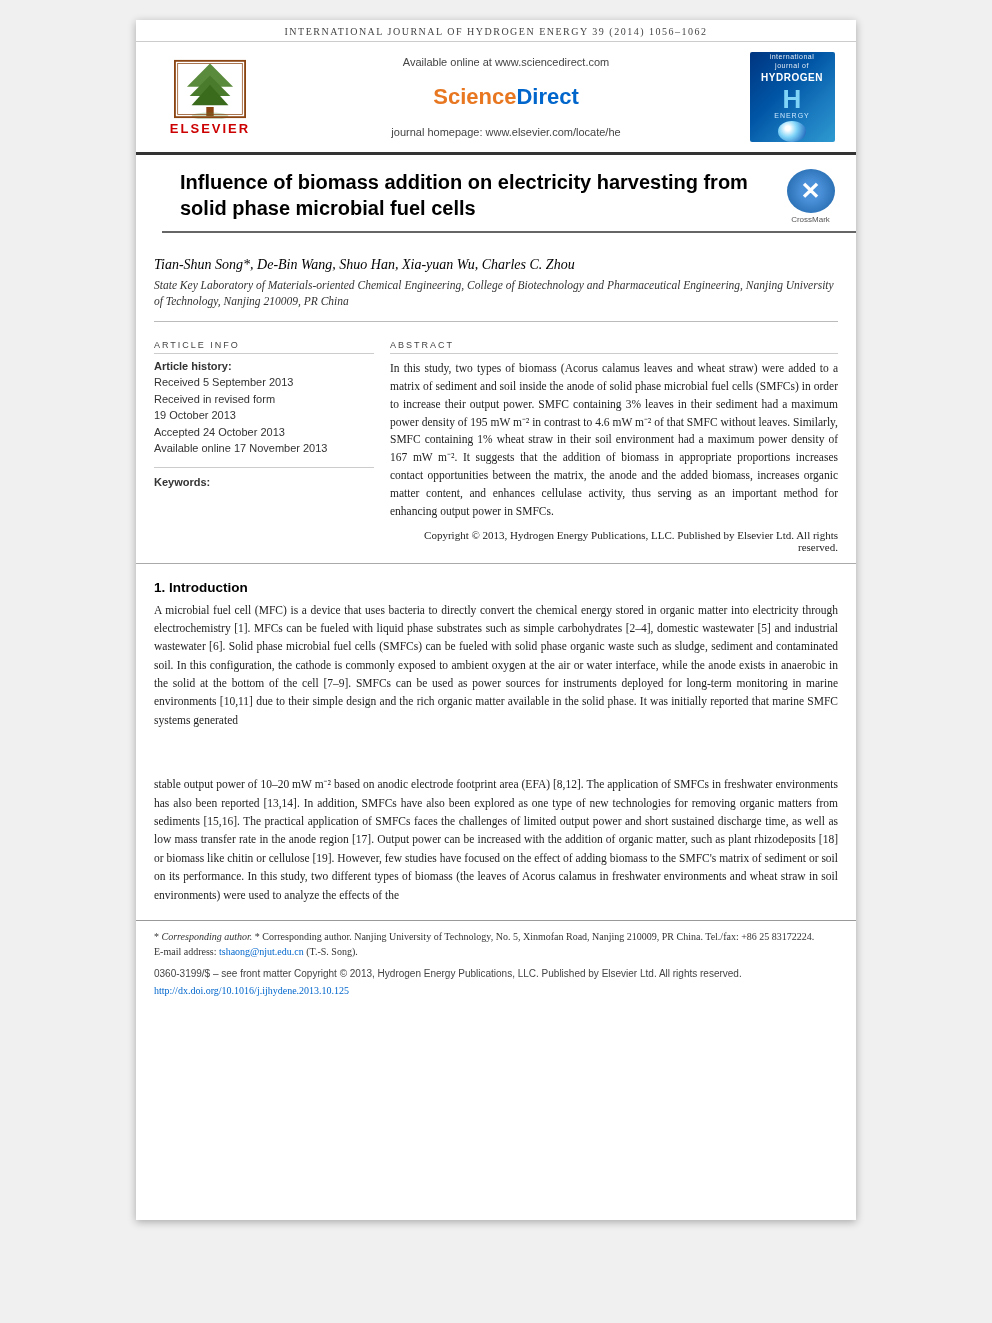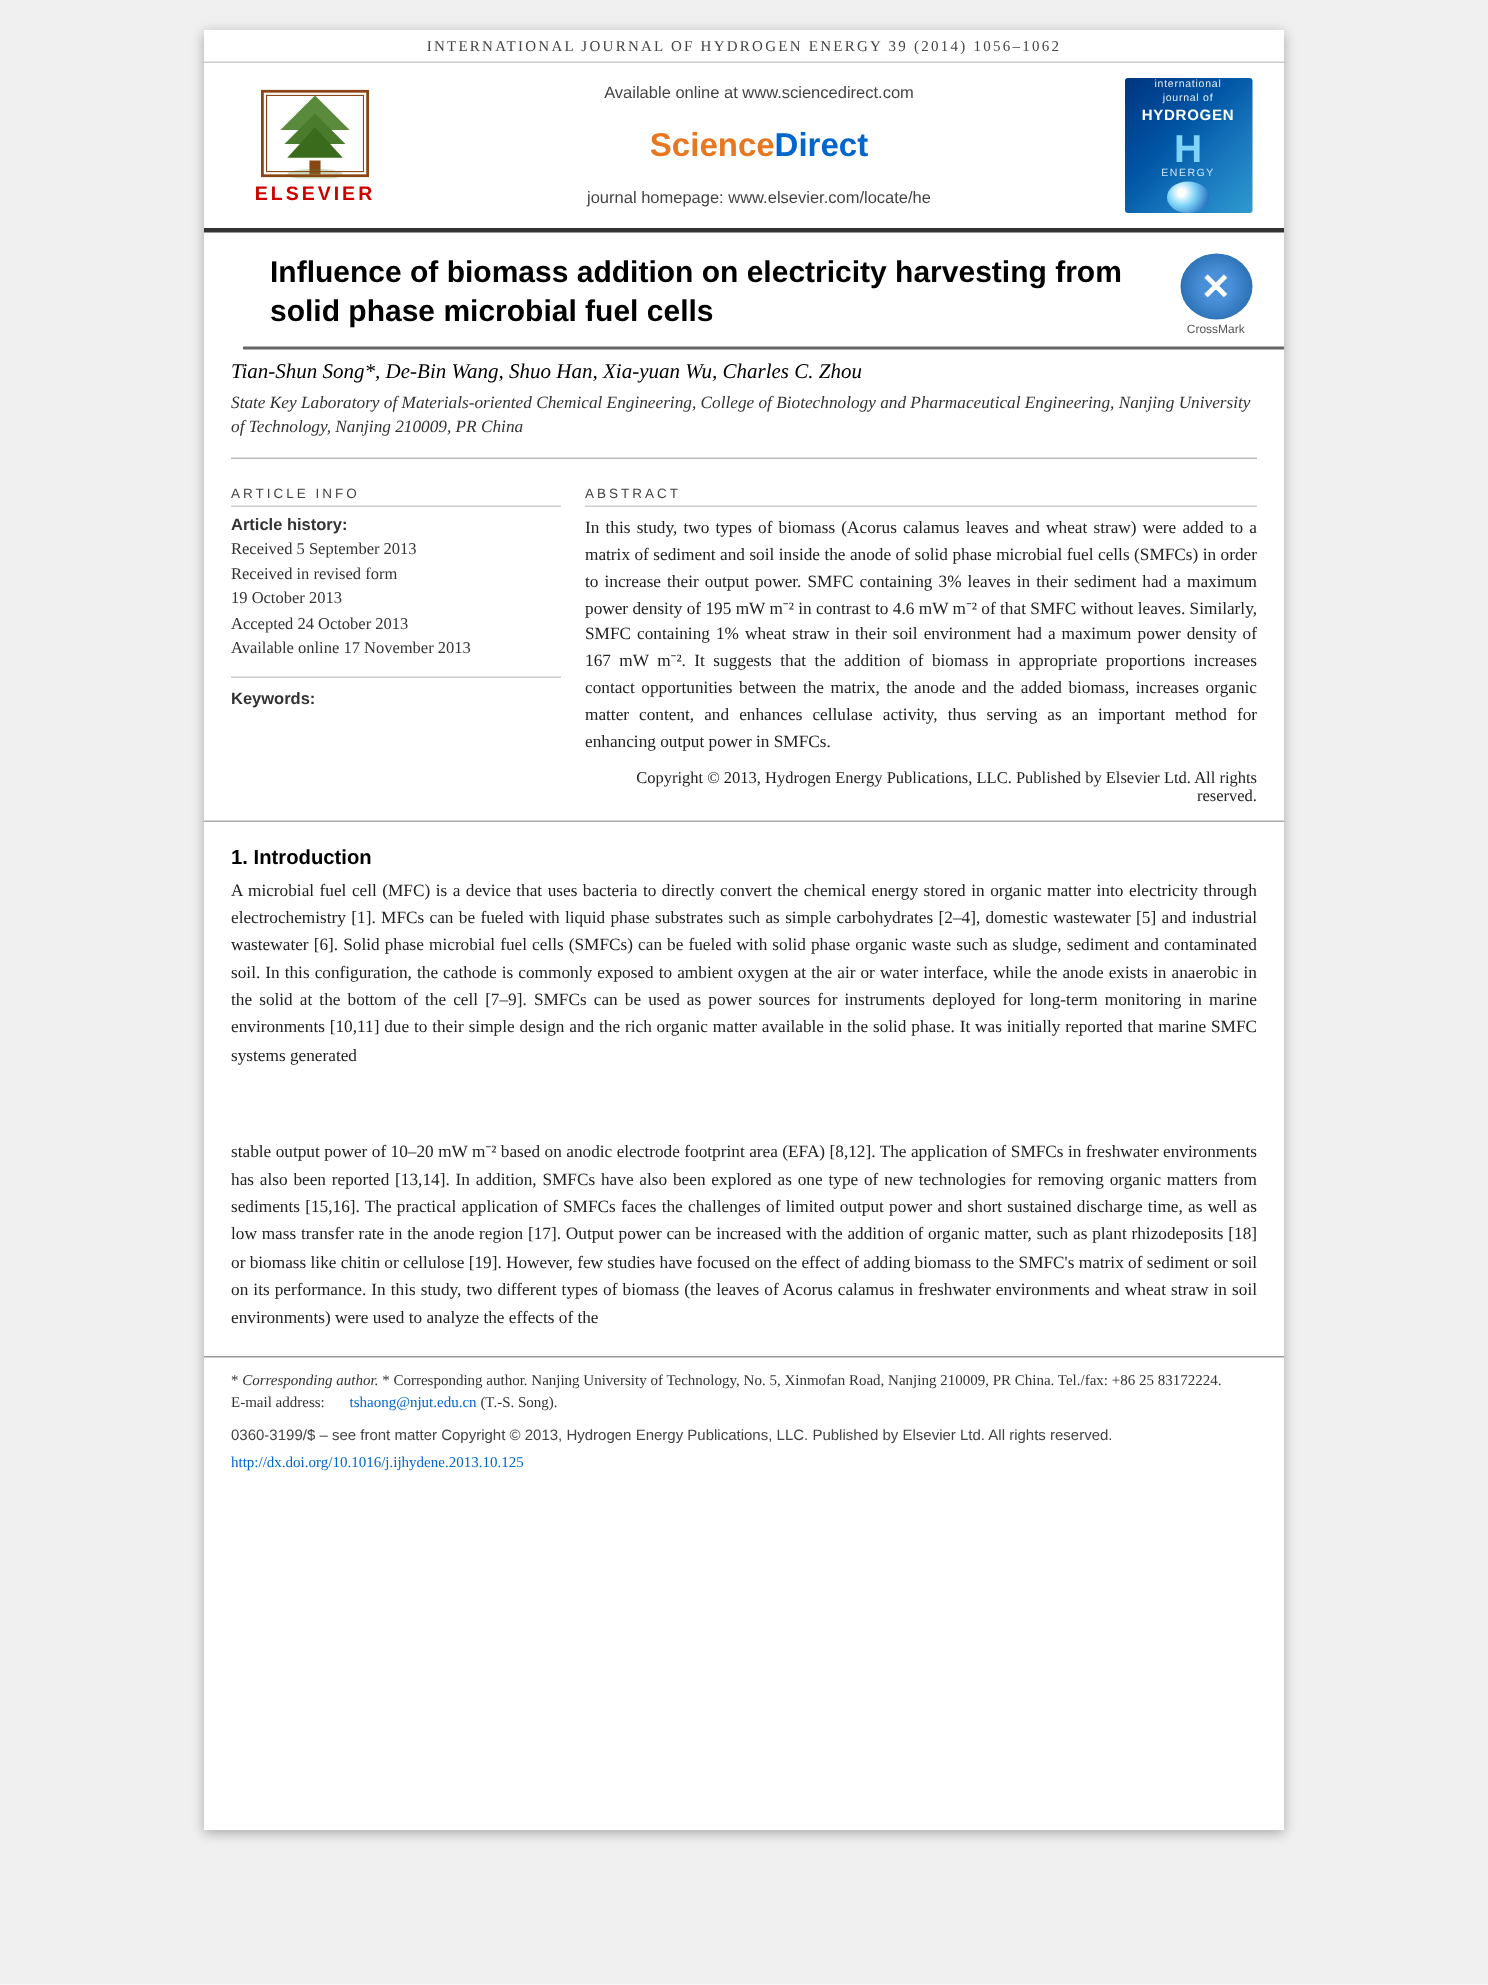--- a/index.html
+++ b/index.html
@@ -183,21 +183,21 @@
       font-family: Arial, sans-serif;
     }
     .crossmark-label {
       font-size: 8px;
       color: #555;
       font-family: Arial, sans-serif;
       margin-top: 2px;
     }
     
     .authors-section {
-      padding: 8px 18px 4px;
+      padding: 24px 18px 4px;
     }
     .authors {
       font-size: 14px;
       font-style: italic;
       font-family: "Times New Roman", serif;
       color: #000;
     }
     .affiliation {
       font-size: 11.5px;
       font-style: italic;
@@ -228,21 +228,21 @@
     }
     .info-subheading {
       font-size: 11px;
       font-family: Arial, sans-serif;
       font-weight: bold;
       color: #333;
       margin-bottom: 2px;
     }
     .info-text {
       font-size: 11px;
-      font-family: Liberation Serif, serif;
+      font-family: Liberation Sans, sans-serif;
       color: #333;
       line-height: 1.5;
     }
     .info-block {
       margin-bottom: 10px;
     }
     .keyword-item {
       font-size: 11px;
       font-family: "Times New Roman", serif;
       color: #333;
@@ -290,21 +290,20 @@
     .footer-note {
       font-size: 10px;
       font-family: "Times New Roman", serif;
       color: #333;
       line-height: 1.5;
     }
     .footer-link {
       color: #0066cc;
       text-decoration: none;
       font-size: 10px;
-      margin-left: 14px;
     }
     .issn-bar {
       padding: 3px 18px;
       font-size: 10px;
       font-family: Arial, sans-serif;
       color: #444;
     }
     .doi-bar {
       padding: 0 18px 8px;
     }

